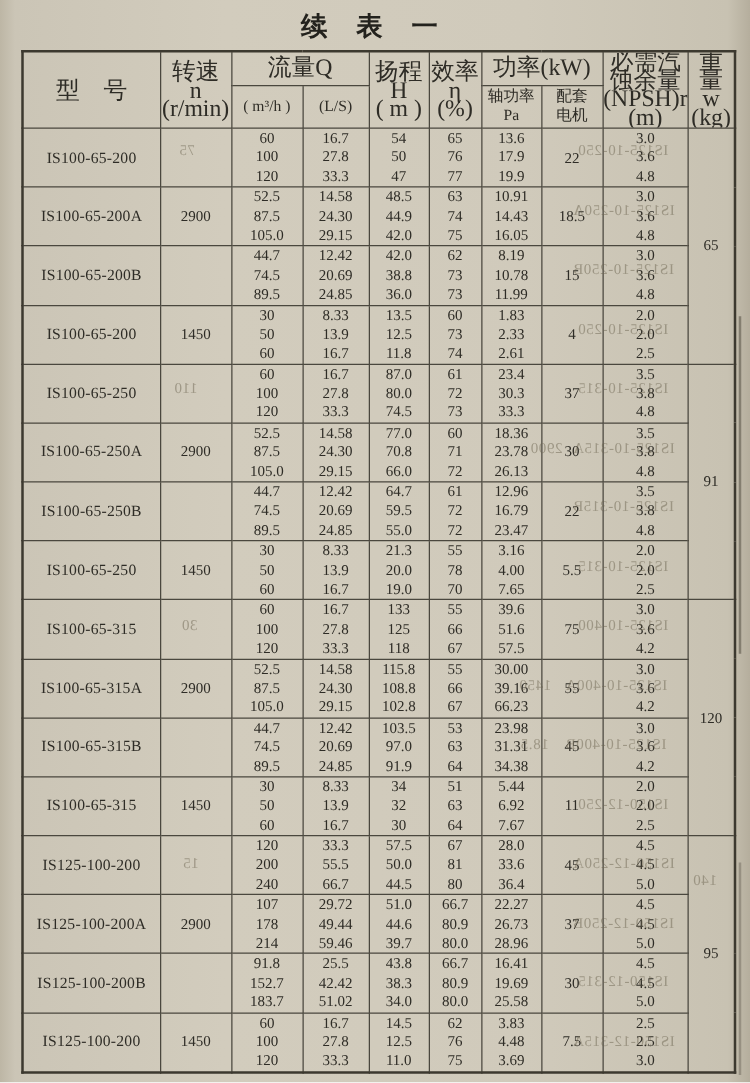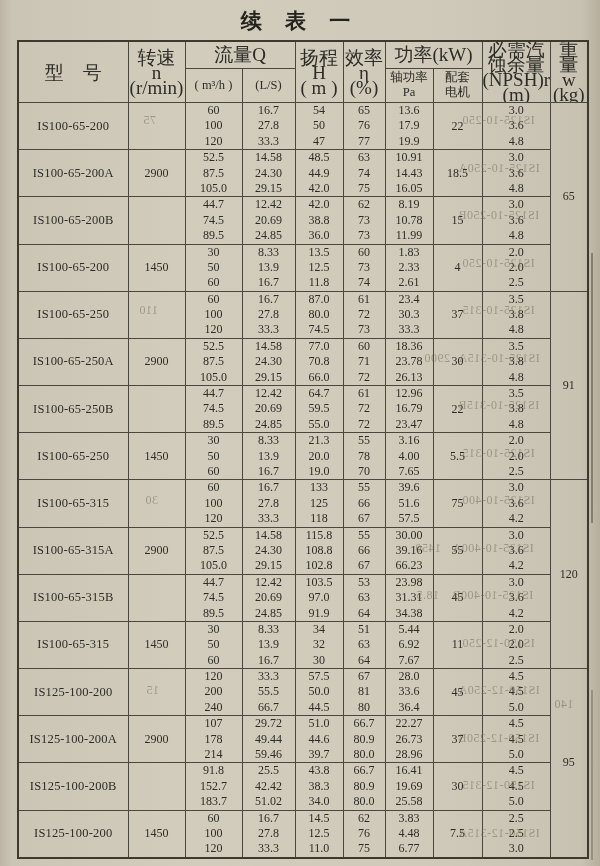--- a/index.html
+++ b/index.html
@@ -656,21 +656,21 @@
             <div>11.0</div>
           </td>
           <td class="triple">
             <div>62</div>
             <div>76</div>
             <div>75</div>
           </td>
           <td class="triple">
             <div>3.83</div>
             <div>4.48</div>
-            <div>6.77</div>
+            <div>3.69</div>
           </td>
           <td class="motor">7.5</td>
           <td class="triple">
             <div>2.5</div>
             <div>2.5</div>
             <div>3.0</div>
           </td>
         </tr>
       </tbody>
   </table>

